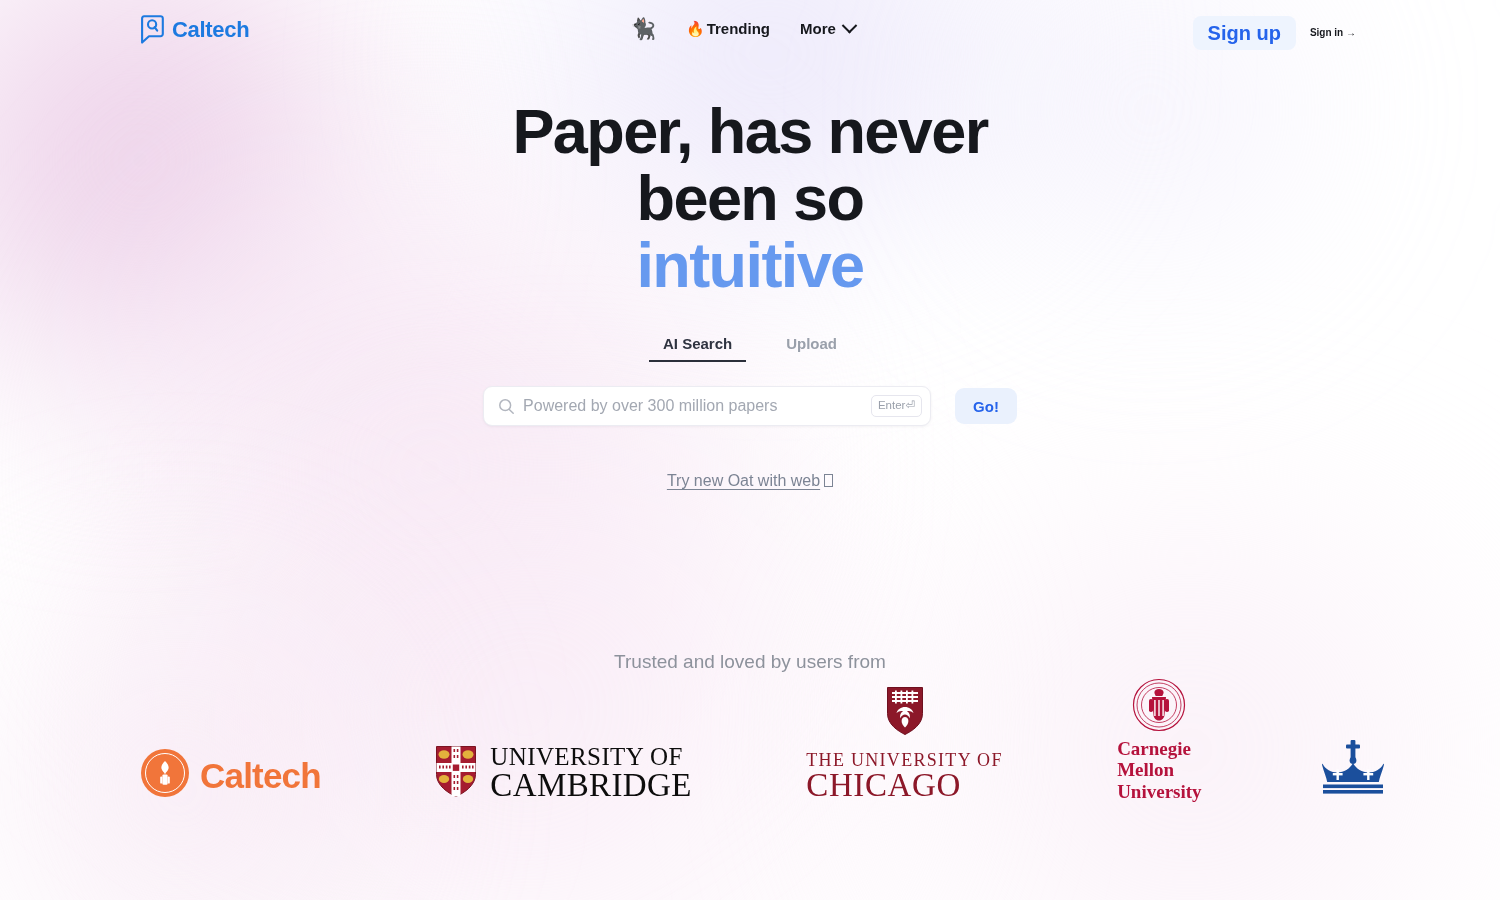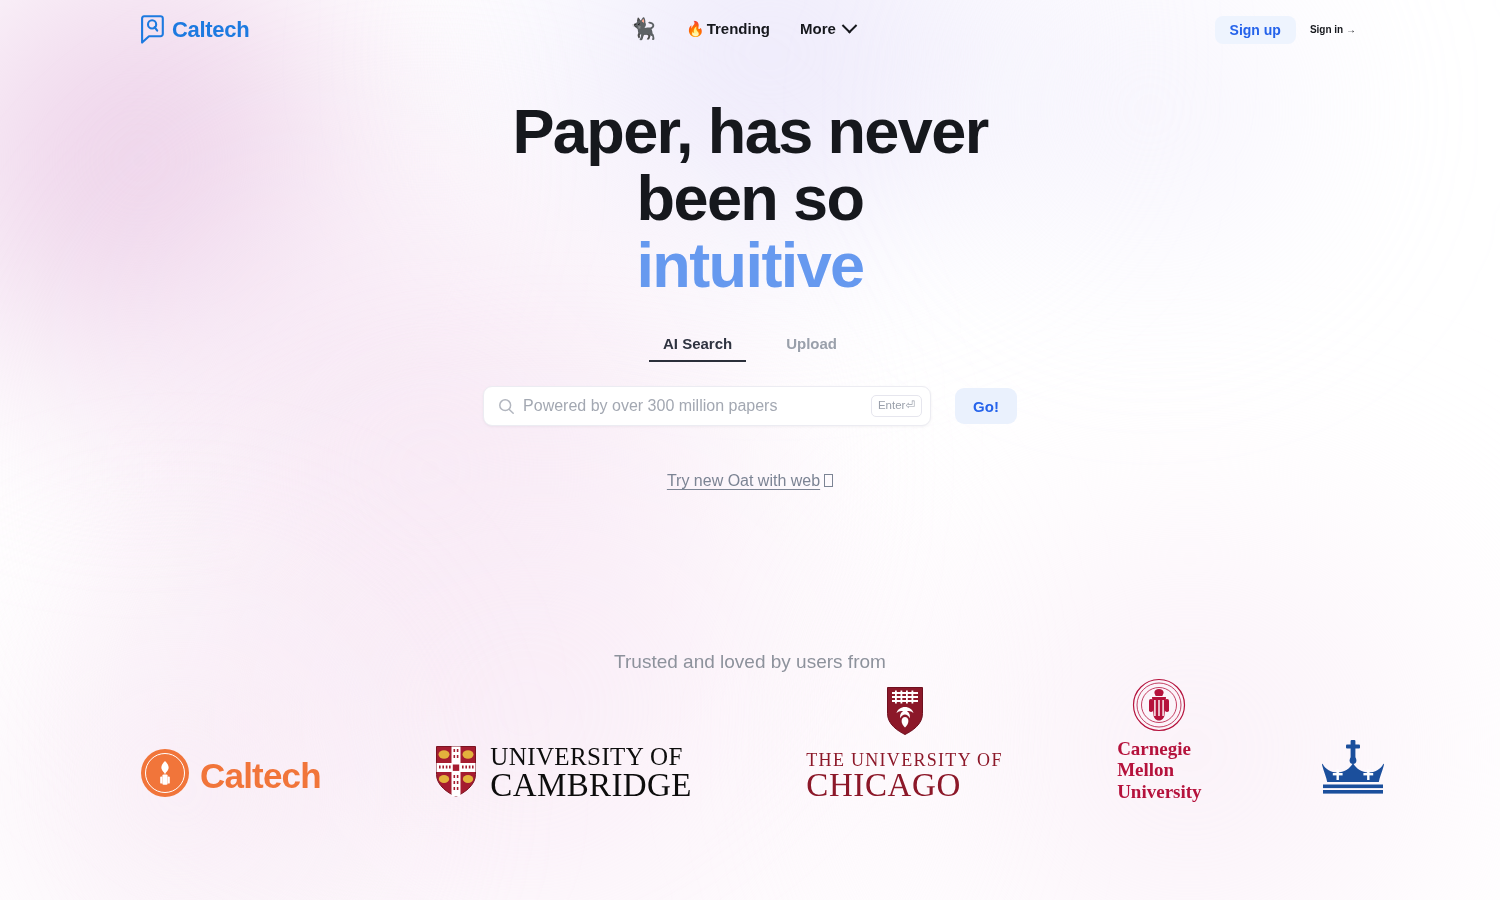--- a/index.html
+++ b/index.html
@@ -133,21 +133,21 @@
     position: absolute;
     right: 138px;
     top: 16px;
     display: flex;
     align-items: center;
     gap: 8px;
   }
   .signup-btn {
     background: #eef4fe;
     color: #2563eb;
-    font-size: 14px;
+    font-size: 20px;
     font-weight: 700;
     border: none;
     border-radius: 8px;
     padding: 7px 15px;
     cursor: pointer;
     font-family: inherit;
     line-height: 1;
   }
   .signin-btn {
     background: transparent;

